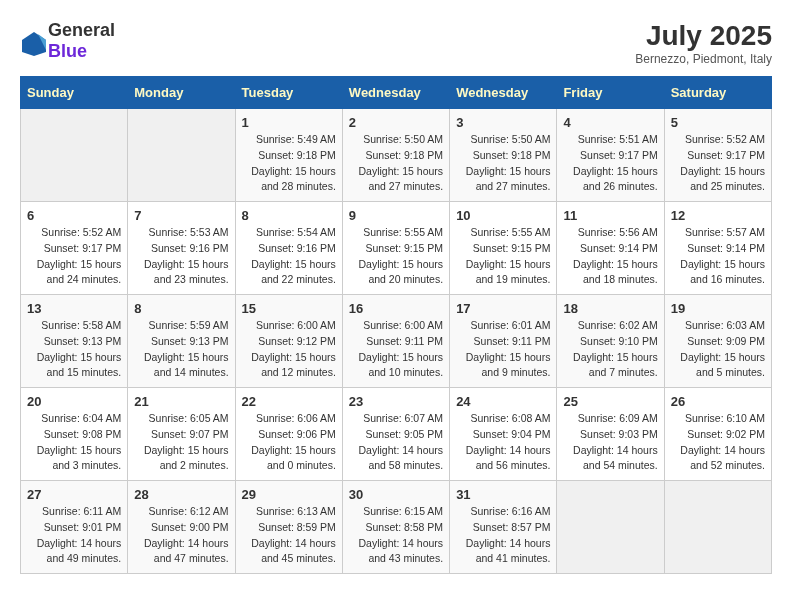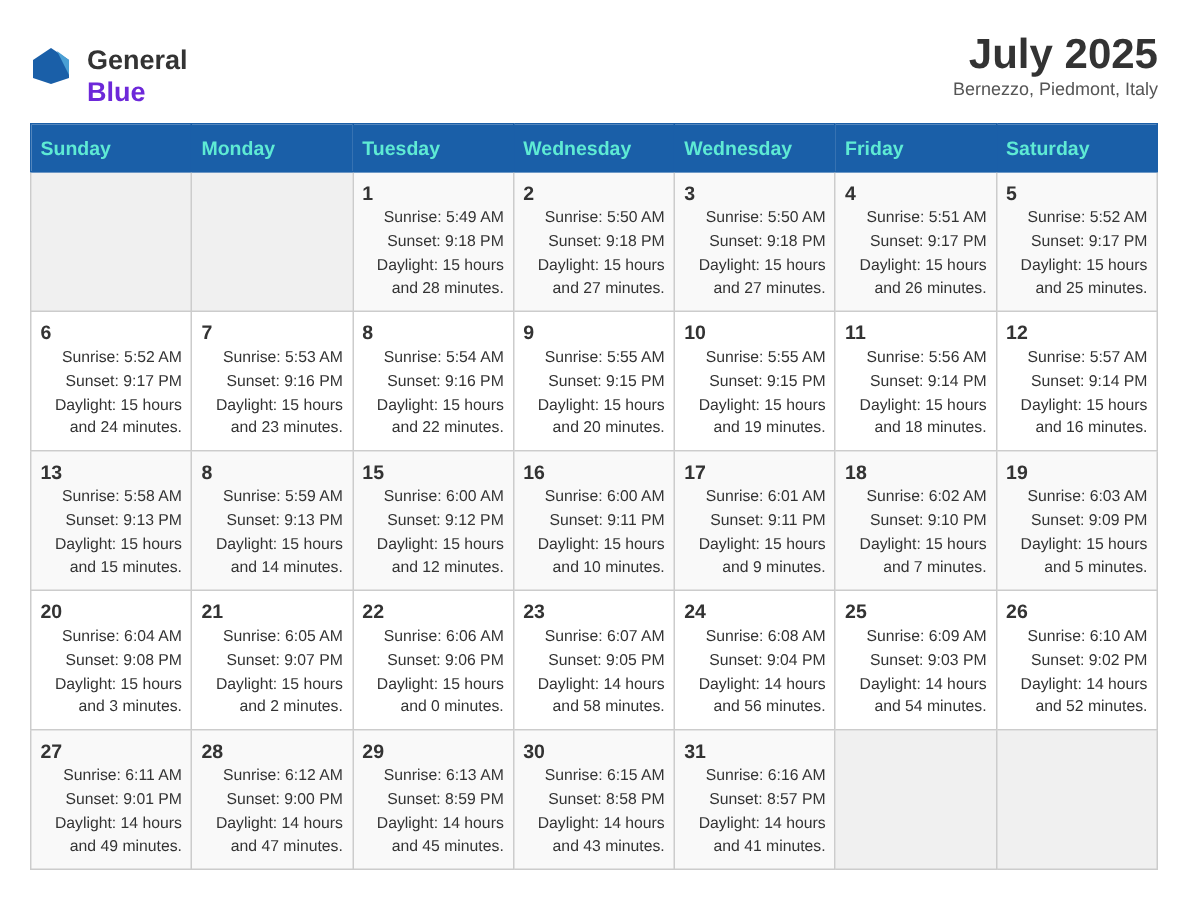--- a/index.html
+++ b/index.html
@@ -11,23 +11,22 @@
       padding: 20px;
     }
     .header-area {
       display: flex;
       justify-content: space-between;
       align-items: flex-start;
       margin-bottom: 10px;
     }
     .logo {
       display: flex;
-      align-items: flex-start;
-      gap: 10px;
-      margin-top: 10px;
+      align-items: flex-end;
+      gap: 0;
     }
     .logo-text-general {
       font-size: 18px;
       font-weight: bold;
       color: #333;
     }
     .logo-text-blue {
       font-size: 18px;
       font-weight: bold;
       color: #6d28d9;
@@ -44,21 +43,21 @@
       font-size: 12px;
       color: #555;
     }
     table {
       width: 100%;
       border-collapse: collapse;
       border: 1px solid #ccc;
     }
     thead tr th {
       background-color: #1a5fa8;
-      color: #5eead4;
+      color: #fef9c3;
       padding: 8px 6px;
       font-size: 13px;
       text-align: left;
       border: 1px solid #1a5fa8;
     }
     tbody tr td {
       vertical-align: top;
       padding: 6px;
       border: 1px solid #ccc;
       font-size: 11px;

